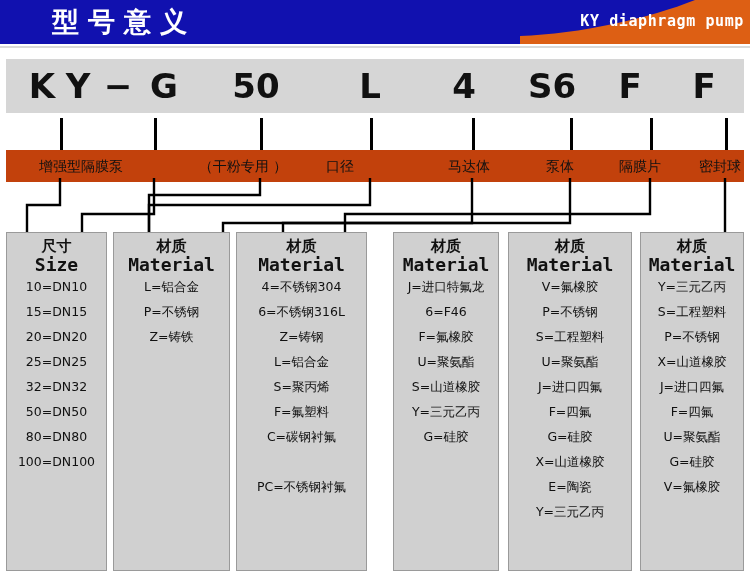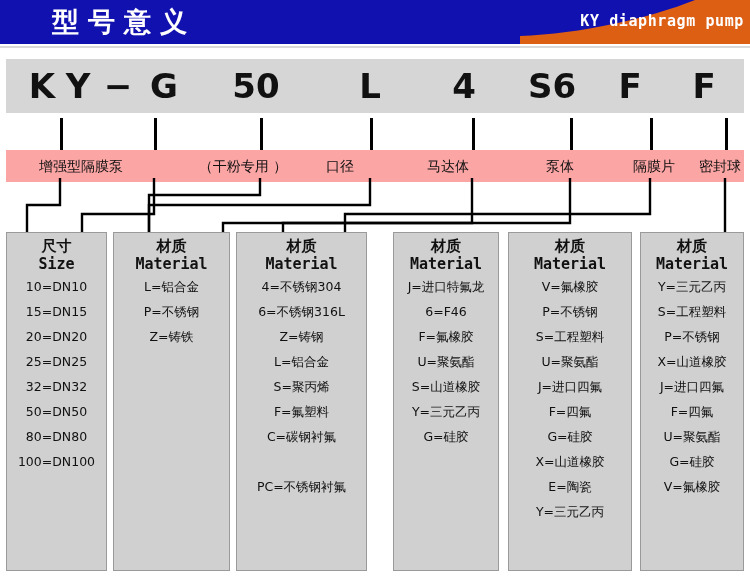--- a/index.html
+++ b/index.html
@@ -29,38 +29,38 @@
   
   #code-band{position:absolute;left:6px;top:59px;width:738px;height:54px;background:#D6D6D6;}
   .code-cell{
     position:absolute;top:0;height:54px;line-height:54px;
     font-size:34px;font-weight:700;color:#111;text-align:center;white-space:nowrap;
   }
   
   .tick{position:absolute;width:3px;background:#000;}
 
   
-  #label-band{position:absolute;left:6px;top:150px;width:738px;height:32px;background:#fca5a5;}
+  #label-band{position:absolute;left:6px;top:150px;width:738px;height:32px;background:#c2410c;}
   .label-cell{
     position:absolute;top:0;height:32px;line-height:32px;
     font-size:14px;color:#111;text-align:center;white-space:nowrap;font-weight:400;
   }
 
   
   #connectors{position:absolute;left:0;top:178px;width:750px;height:54px;}
 
   
   .defbox{
     position:absolute;top:232px;background:#D0D0D0;
     border:1px solid #9a9a9a;box-sizing:border-box;
     overflow:hidden;
   }
   .def-head{text-align:center;padding-top:4px;}
   .def-head .cn{font-size:15px;font-weight:700;color:#111;line-height:19px;}
-  .def-head .en{font-size:15px;font-weight:700;color:#111;line-height:17px;
+  .def-head .en{font-size:18px;font-weight:700;color:#111;line-height:17px;
     font-family:"DejaVu Sans Mono","Liberation Mono",monospace;}
   .def-list{margin-top:7px;}
   .def-item{
     font-size:12.5px;color:#111;line-height:14px;height:25px;
     text-align:center;white-space:nowrap;
   }
   .def-item.spacer{height:25px;}
 </style>
 </head>
 <body>
@@ -99,23 +99,23 @@
       <div class="tick" style="left: 472px; top: 118px; height: 33px;"></div>
       <div class="tick" style="left: 570px; top: 118px; height: 33px;"></div>
       <div class="tick" style="left: 650px; top: 118px; height: 33px;"></div>
       <div class="tick" style="left: 725px; top: 118px; height: 33px;"></div>
     </div>
 
   <div id="label-band">
       <div class="label-cell" style="left: 0px; width: 150px;">增强型隔膜泵</div>
       <div class="label-cell" style="left: 162px; width: 150px;">（干粉专用 ）</div>
       <div class="label-cell" style="left: 294px; width: 80px;">口径</div>
-      <div class="label-cell" style="left: 402px; width: 80px;">马达体</div>
+      <div class="label-cell" style="left: 423px; width: 80px;">马达体</div>
       <div class="label-cell" style="left: 514px; width: 80px;">泵体</div>
-      <div class="label-cell" style="left: 608px; width: 80px;">隔膜片</div>
+      <div class="label-cell" style="left: 594px; width: 80px;">隔膜片</div>
       <div class="label-cell" style="left: 674px; width: 80px;">密封球</div>
     </div>
 
   <svg id="connectors" viewBox="0 0 750 54" xmlns="http://www.w3.org/2000/svg">
       <path d="M 60 0 L 60 27 L 27 27 L 27 54" stroke="#000" stroke-width="2.4" fill="none"></path>
       <path d="M 154 0 L 154 36 L 82 36 L 82 54" stroke="#000" stroke-width="2.4" fill="none"></path>
       <path d="M 260 0 L 260 17 L 149 17 L 149 54" stroke="#000" stroke-width="2.4" fill="none"></path>
       <path d="M 370 0 L 370 27 L 149 27 L 149 54" stroke="#000" stroke-width="2.4" fill="none"></path>
       <path d="M 472 0 L 472 45 L 223 45 L 223 54" stroke="#000" stroke-width="2.4" fill="none"></path>
       <path d="M 570 0 L 570 45 L 283 45 L 283 54" stroke="#000" stroke-width="2.4" fill="none"></path>

